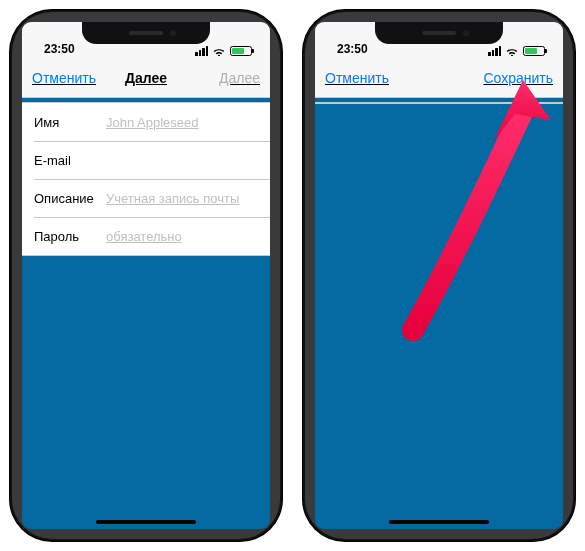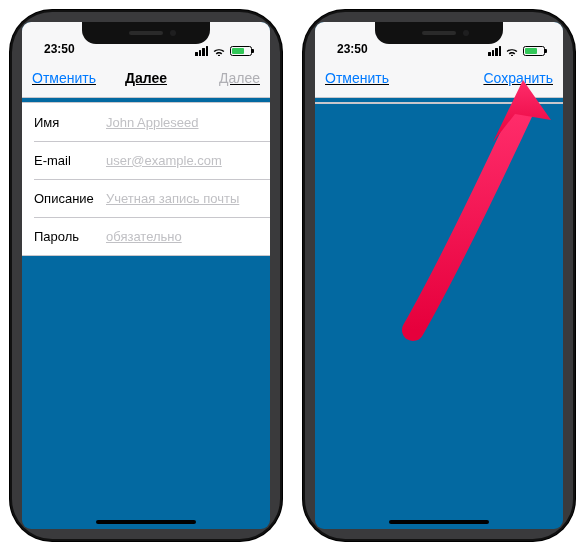--- a/index.html
+++ b/index.html
@@ -130,21 +130,20 @@
       <span class="nav-right disabled">Далее</span>
     </div>
 
     <div class="group">
       <div class="row">
         <span class="label">Имя</span>
         <span class="placeholder">John Appleseed</span>
       </div>
       <div class="row">
         <span class="label">E-mail</span>
-        <span class="placeholder">user@example.com</span>
       </div>
       <div class="row">
         <span class="label">Описание</span>
         <span class="placeholder">Учетная запись почты</span>
       </div>
       <div class="row">
         <span class="label">Пароль</span>
         <span class="placeholder">обязательно</span>
       </div>
     </div>

